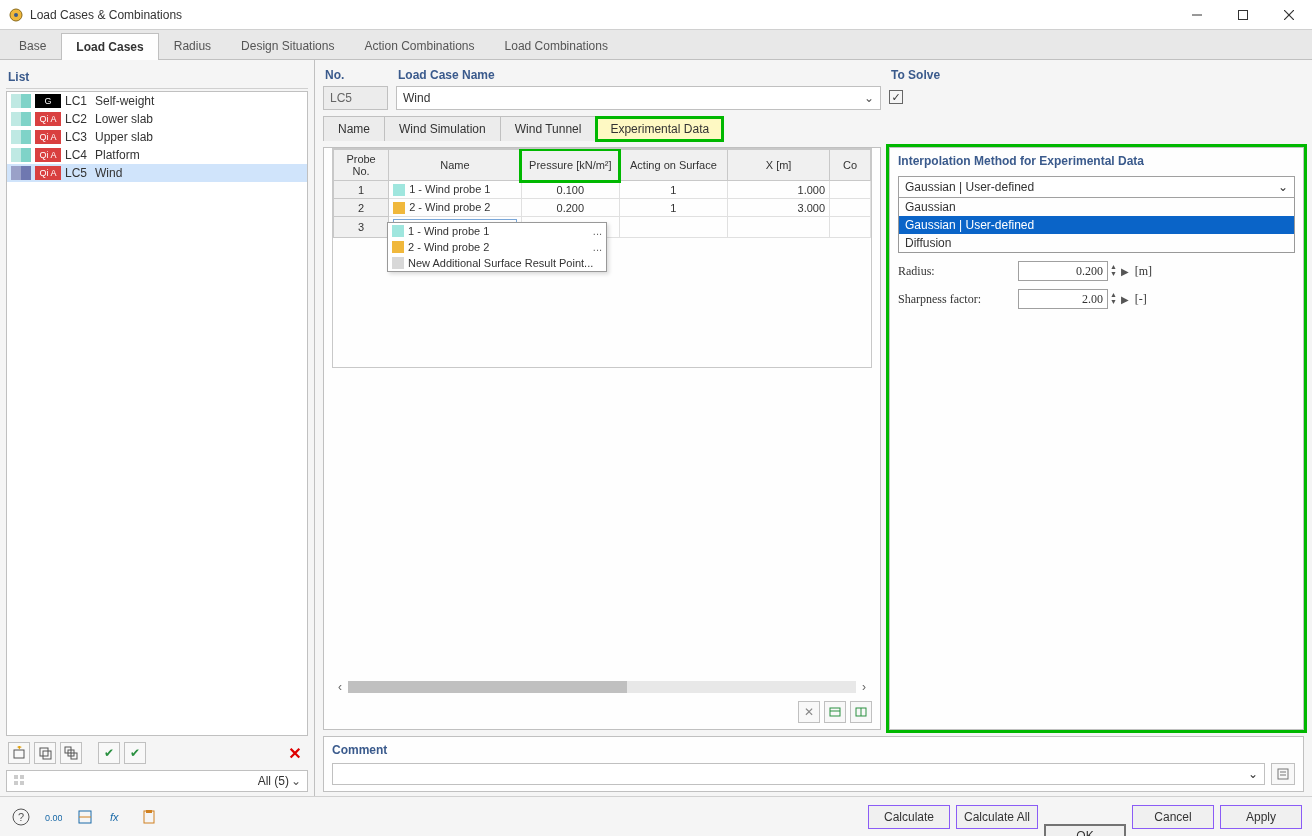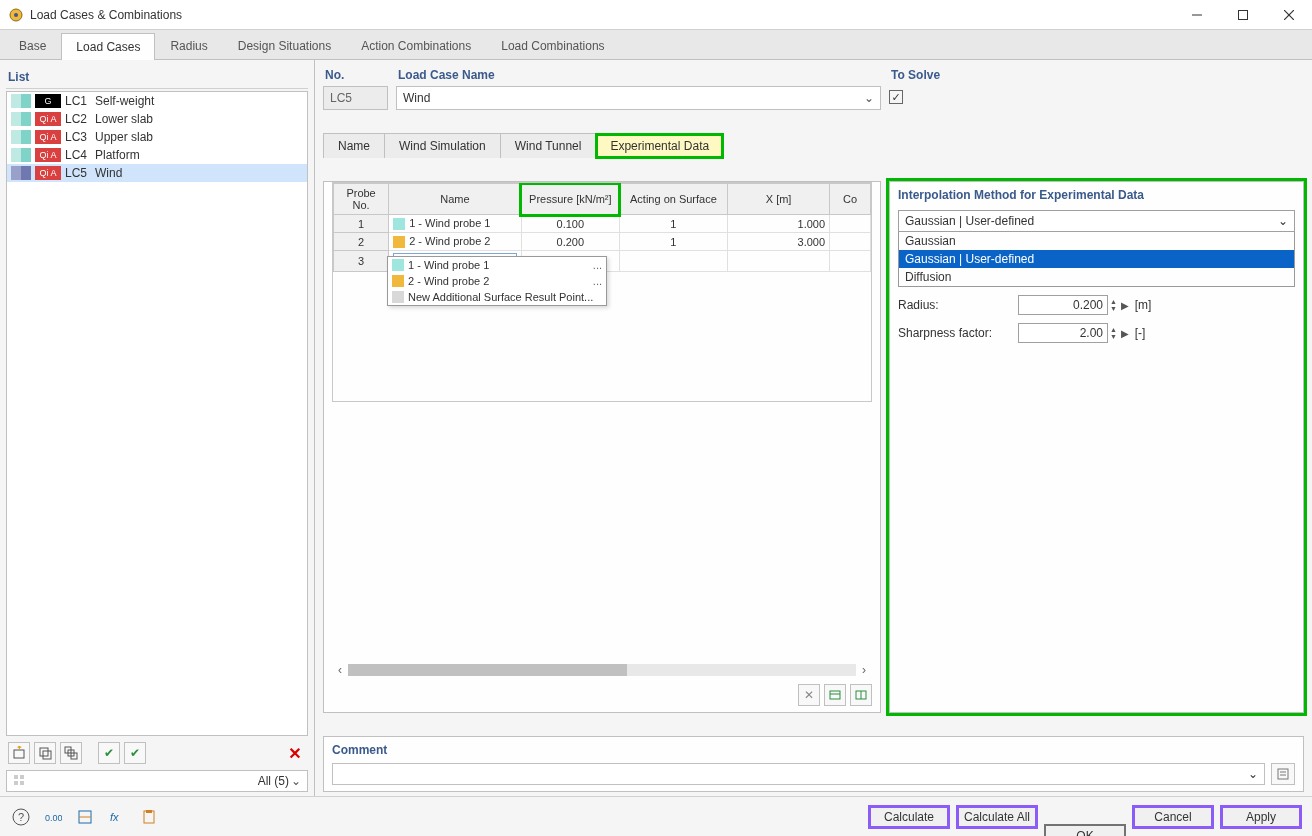--- a/index.html
+++ b/index.html
@@ -8,21 +8,21 @@
 
 .titlebar { height: 30px; display: flex; align-items: center; padding: 0 0 0 8px; border-bottom: 1px solid #d0d0d0; background: #fff; }
 .titlebar .app-icon { width: 16px; height: 16px; margin-right: 6px; }
 .titlebar .title { flex: 1; color: #333; font-size: 12px; }
 .titlebar .win-controls { display: flex; }
 .titlebar .win-btn { width: 46px; height: 30px; display: flex; align-items: center; justify-content: center; color: #333; cursor: pointer; }
 
 
 .main-tabs { display: flex; background: #e8e8e8; border-bottom: 1px solid #c0c0c0; padding-left: 4px; }
 .main-tab { padding: 6px 14px; color: #555; cursor: pointer; border: 1px solid transparent; border-bottom: none; margin-right: 0; margin-top: 2px; }
-.main-tab.active { background: #fefefe; border-color: #c0c0c0; color: #333; font-weight: 400; position: relative; top: 1px; }
+.main-tab.active { background: #fefefe; border-color: #c0c0c0; color: #333; font-weight: 700; position: relative; top: 1px; }
 
 
 .content { display: flex; height: calc(100% - 30px - 30px - 40px); }
 
 
 .left-panel { width: 315px; border-right: 1px solid #c0c0c0; display: flex; flex-direction: column; padding: 6px 6px 4px 6px; background: #f5f5f5; }
 .panel-header { color: #3a5a8c; font-weight: 600; font-size: 12px; padding: 4px 2px; border-bottom: 1px solid #d0d0d0; margin-bottom: 2px; }
 .list-box { flex: 1; background: #fff; border: 1px solid #c0c0c0; overflow: auto; }
 .list-row { display: flex; align-items: center; height: 18px; padding: 0 4px; cursor: pointer; }
 .list-row.selected { background: #d0e4fb; }
@@ -37,21 +37,21 @@
 .left-toolbar { display: flex; gap: 4px; padding: 6px 2px; align-items: center; }
 .tool-btn { width: 22px; height: 22px; border: 1px solid #c0c0c0; background: #f8f8f8; display: flex; align-items: center; justify-content: center; cursor: pointer; }
 .tool-btn.red { color: #d00; font-weight: bold; border: none; background: transparent; font-size: 16px; }
 .tool-spacer { flex: 1; }
 .filter-dropdown { height: 22px; border: 1px solid #c0c0c0; background: #fff; display: flex; align-items: center; padding: 0 6px; cursor: pointer; }
 .filter-dropdown .dd-icon { width: 16px; margin-right: 4px; }
 .filter-dropdown .dd-text { flex: 1; text-align: right; }
 .filter-dropdown .dd-arrow { width: 12px; text-align: right; color: #555; }
 
 
-.main-area { flex: 1; display: flex; flex-direction: column; padding: 6px 8px 4px 8px; background: #f5f5f5; gap: 23px; }
+.main-area { flex: 1; display: flex; flex-direction: column; padding: 6px 8px 4px 8px; background: #f5f5f5; gap: 6px; }
 
 
 .top-row { display: flex; gap: 8px; }
 .top-col-no { width: 65px; }
 .top-col-name { flex: 1; }
 .top-col-solve { width: 415px; }
 .field-label { color: #3a5a8c; font-weight: 600; font-size: 12px; padding: 2px 0 4px 2px; }
 .field-box { background: #fff; border: 1px solid #c0c0c0; height: 24px; display: flex; align-items: center; padding: 0 6px; }
 .field-box.disabled { background: #ececec; color: #666; }
 .dropdown-box { justify-content: space-between; }
@@ -99,40 +99,40 @@
 .table-toolbar { display: flex; justify-content: flex-end; gap: 4px; padding: 6px 8px; }
 .tbl-btn { width: 22px; height: 22px; border: 1px solid #c0c0c0; background: #f8f8f8; display: flex; align-items: center; justify-content: center; cursor: pointer; font-size: 12px; color: #555; }
 .tbl-btn.x { color: #888; }
 
 
 .interp-body { padding: 4px 8px; }
 .interp-select { border: 1px solid #a0a0a0; background: #fff; height: 22px; display: flex; align-items: center; justify-content: space-between; padding: 0 6px; margin-bottom: 0; }
 .interp-list { border: 1px solid #999; border-top: none; }
 .interp-opt { padding: 2px 6px; font-size: 12px; cursor: pointer; }
 .interp-opt.selected { background: #0a64c8; color: #fff; }
-.form-row { display: flex; align-items: center; margin-top: 8px; }
+.form-row { display: flex; align-items: center; margin-top: 8px; font-family: Liberation Serif, serif; }
 .form-row label { width: 120px; color: #333; }
 .num-input { width: 90px; height: 20px; border: 1px solid #a0a0a0; background: #fff; display: flex; align-items: center; justify-content: flex-end; padding: 0 4px; }
 .spin { display: flex; flex-direction: column; margin-left: 2px; }
 .spin span { font-size: 7px; line-height: 7px; color: #555; cursor: pointer; }
 .play { margin-left: 4px; color: #555; font-size: 10px; }
 .unit { margin-left: 6px; color: #333; }
 
 
 .comment-section { border: 1px solid #c0c0c0; background: #fefefe; padding: 6px 8px; }
 .comment-row { display: flex; gap: 6px; margin-top: 4px; }
 .comment-dd { flex: 1; height: 22px; border: 1px solid #c0c0c0; background: #fff; display: flex; align-items: center; justify-content: flex-end; padding: 0 6px; }
 .comment-btn { width: 24px; height: 22px; border: 1px solid #c0c0c0; background: #f8f8f8; display: flex; align-items: center; justify-content: center; cursor: pointer; }
 
 
 .footer { height: 40px; display: flex; align-items: center; padding: 0 10px; border-top: 1px solid #d0d0d0; background: #f5f5f5; }
 .footer-left { display: flex; gap: 10px; }
 .footer-icon { width: 22px; height: 22px; display: flex; align-items: center; justify-content: center; cursor: pointer; }
 .footer-spacer { flex: 1; }
-.footer-btn { min-width: 82px; height: 24px; border: 3px solid #8b5cf6; background: #f0f0f0; display: flex; align-items: center; justify-content: center; margin-left: 6px; cursor: pointer; font-size: 12px; color: #333; }
+.footer-btn { min-width: 82px; height: 24px; border: 1px solid #8b5cf6; background: #f0f0f0; display: flex; align-items: center; justify-content: center; margin-left: 6px; cursor: pointer; font-size: 12px; color: #333; }
 .footer-btn.primary { border: 2px solid #737373; margin-top: 38px; }
 </style>
 </head>
 <body>
 
 <div class="titlebar">
   <span class="app-icon">
     <svg width="16" height="16">
         <circle cx="8" cy="8" r="6" fill="#f0b83c" stroke="#8a6a1a"></circle>
         <circle cx="8" cy="8" r="2" fill="#3a5a8c"></circle>

